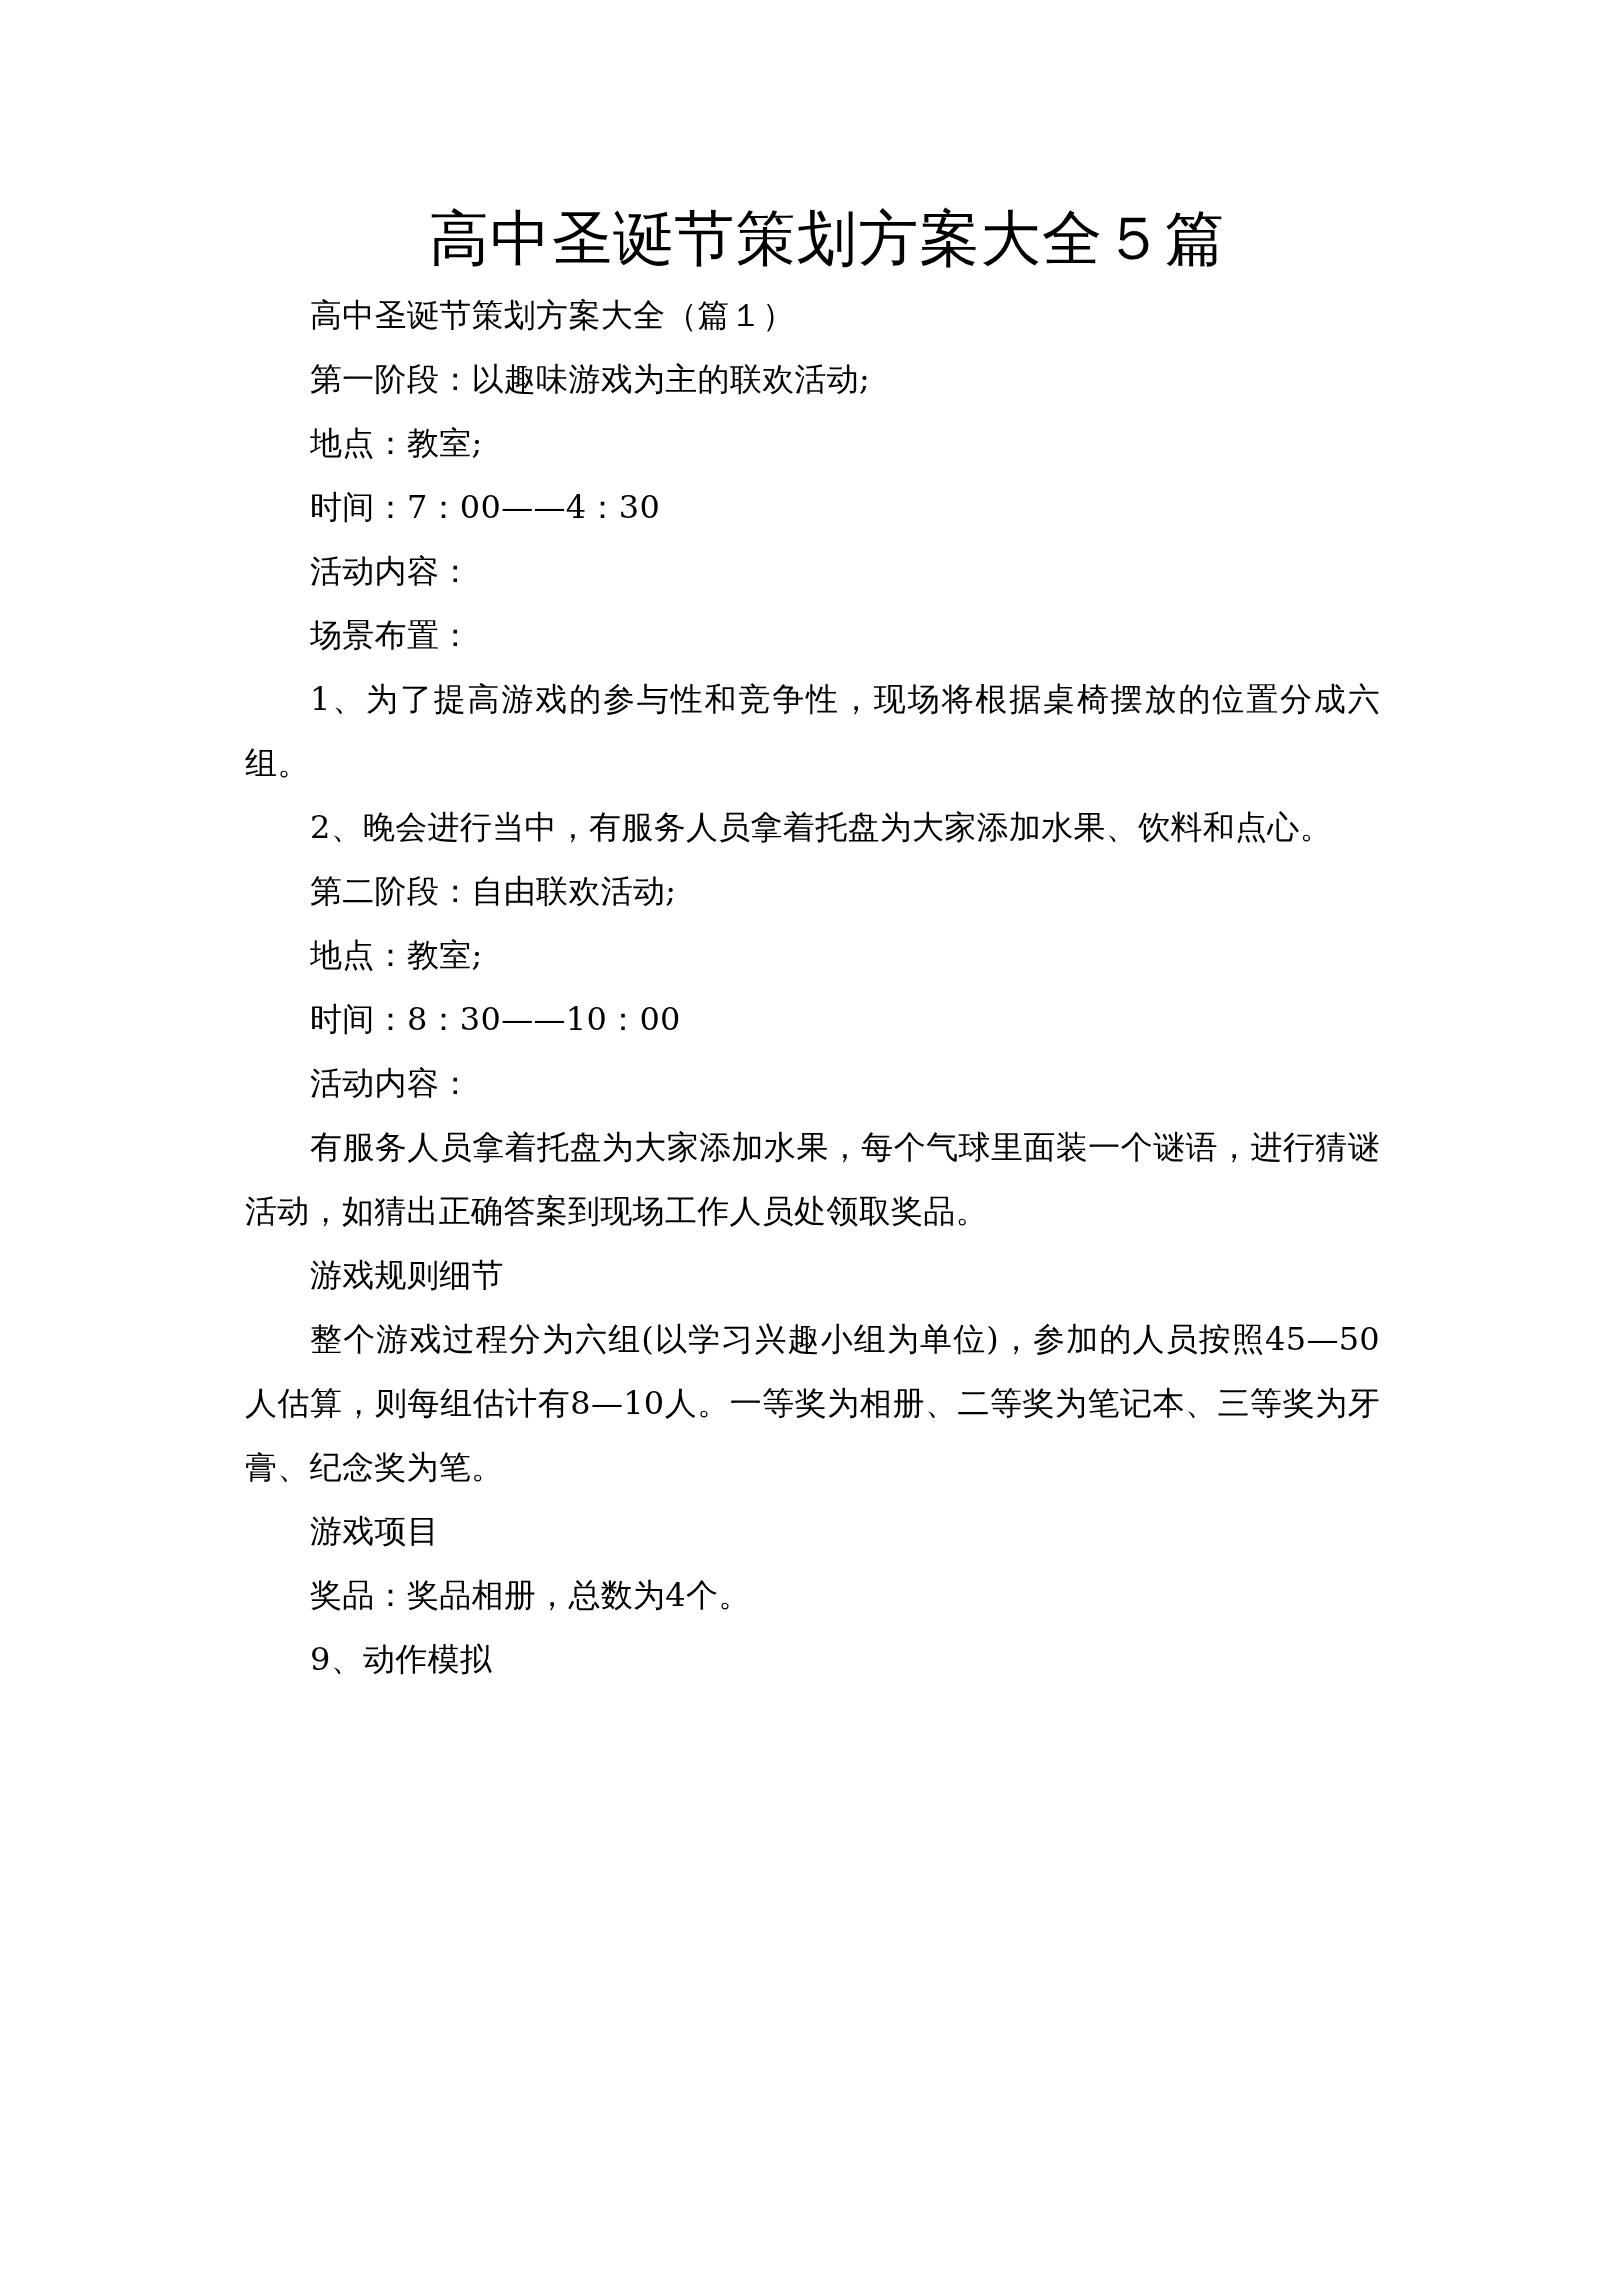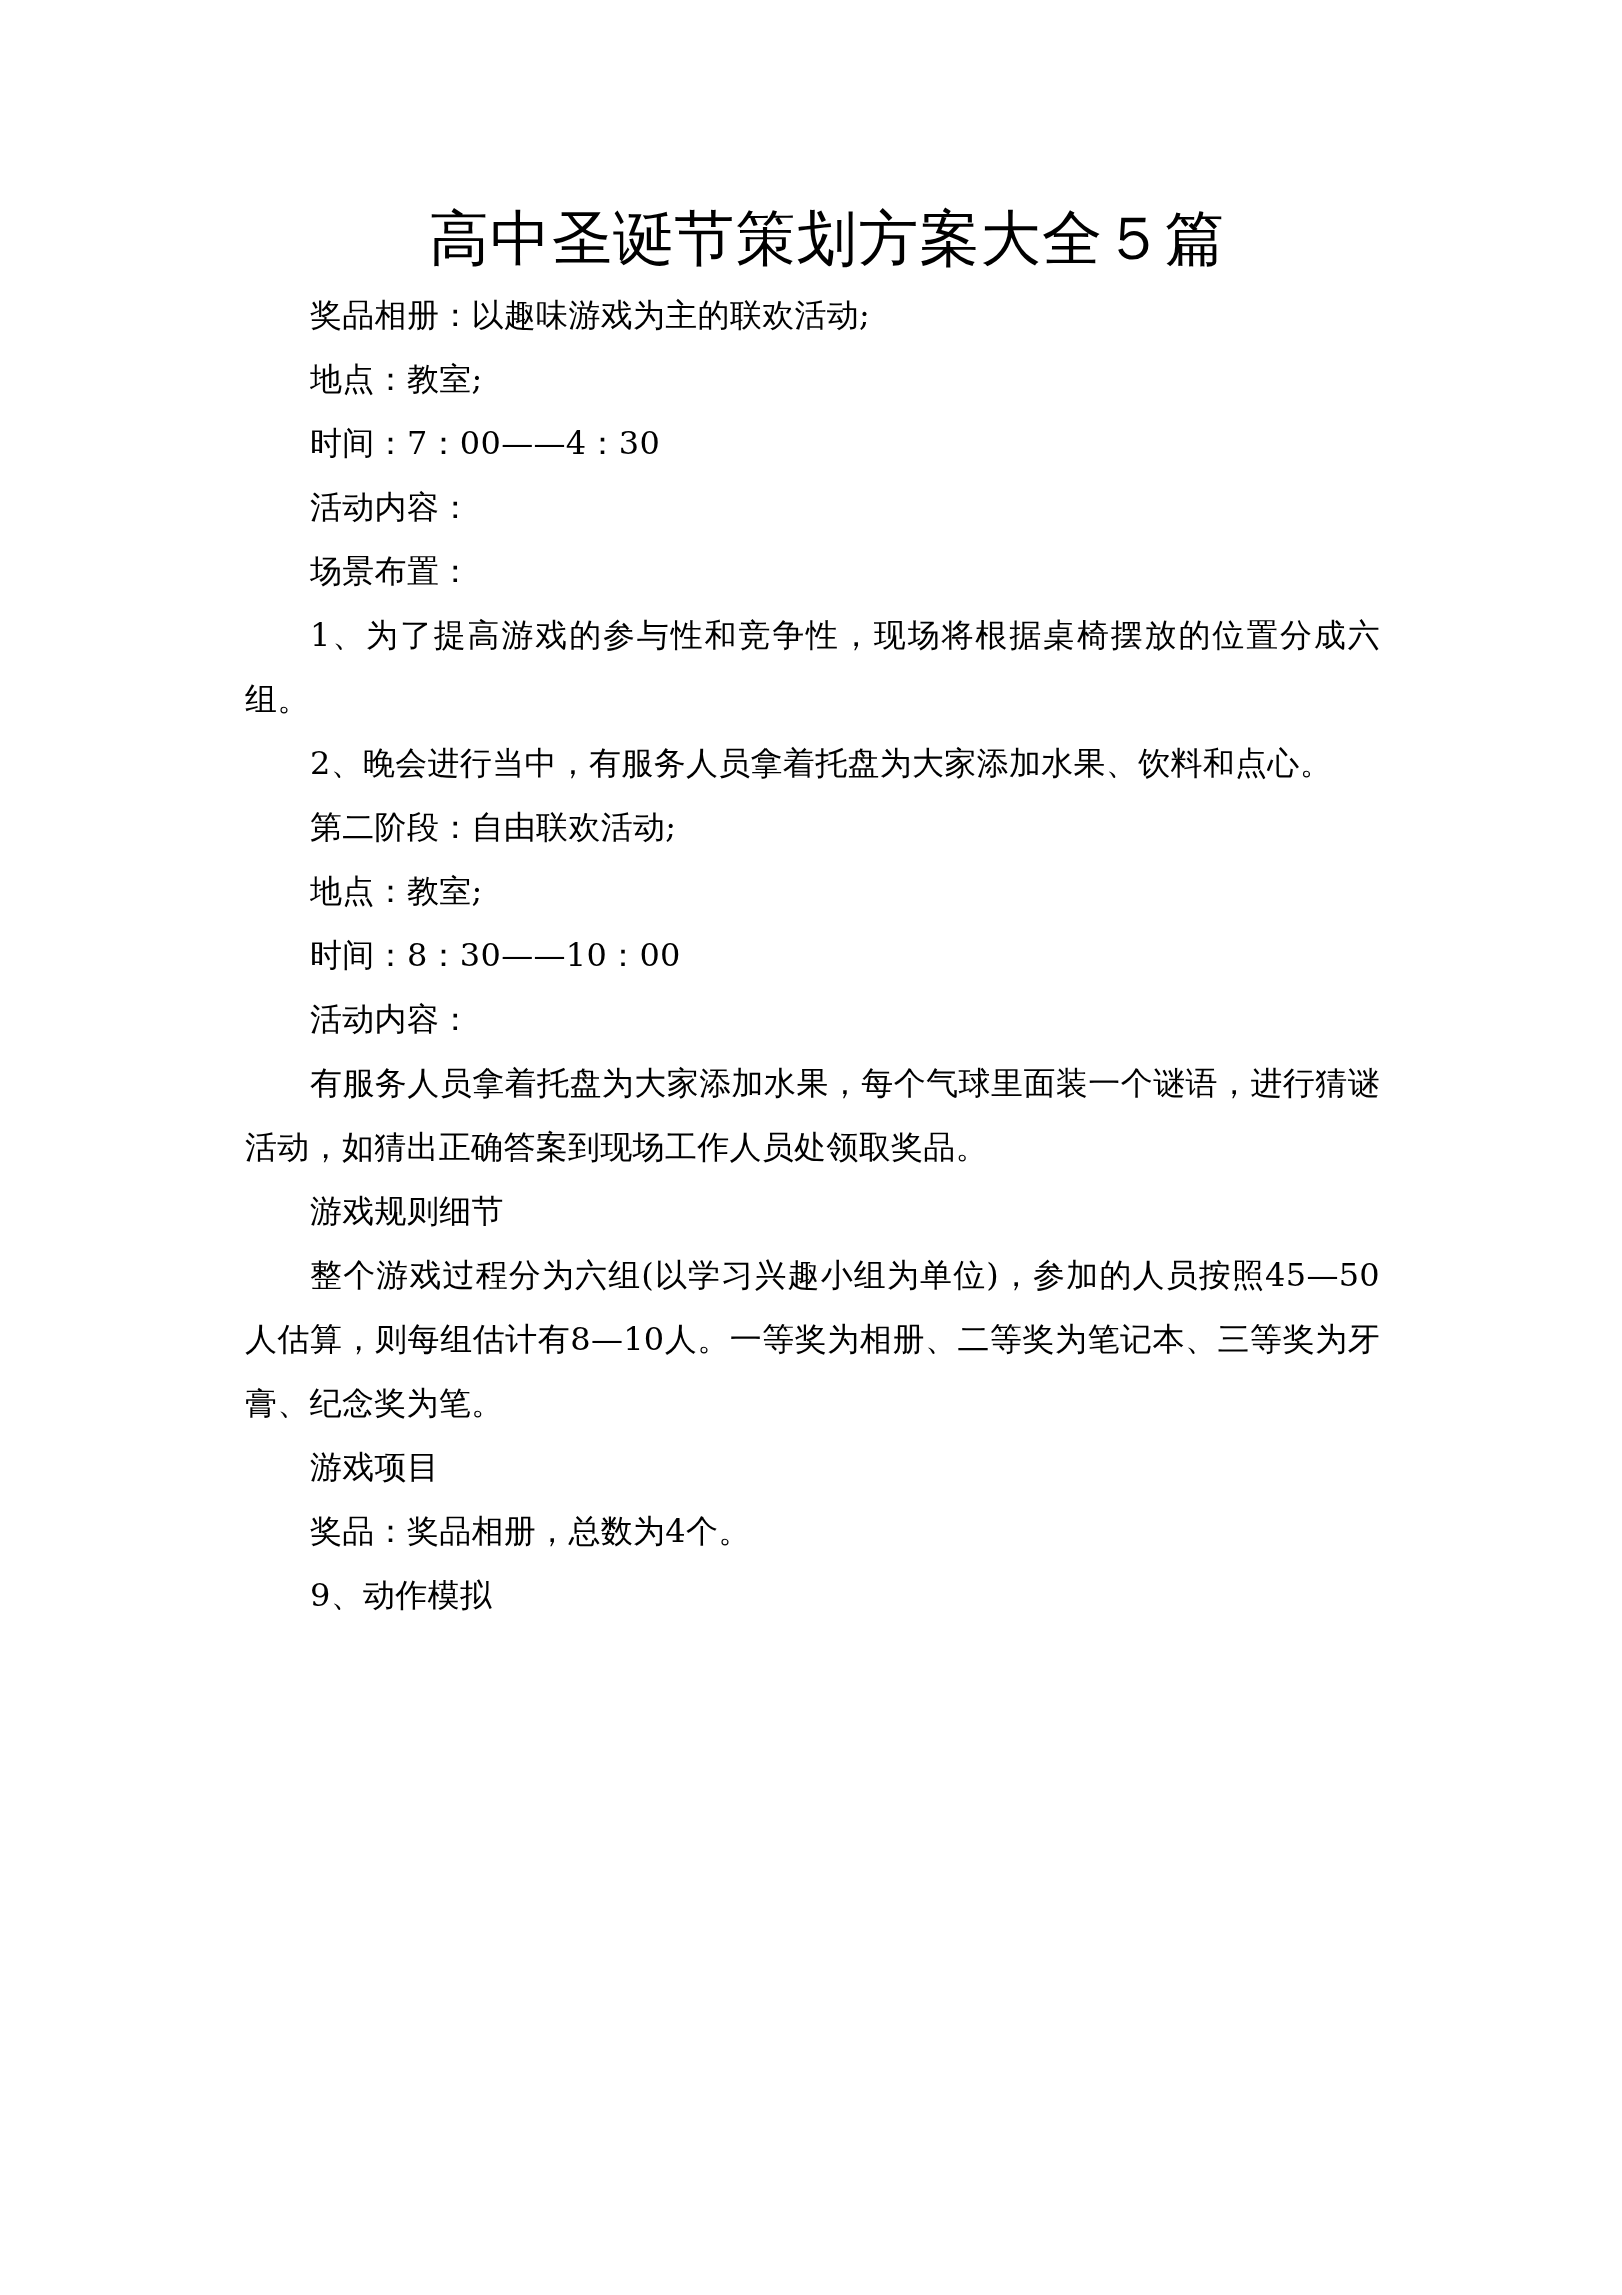--- a/index.html
+++ b/index.html
@@ -11,21 +11,22 @@
   .body { position: absolute; left: 245px; top: 283px; width: 1135px; }
   .p { margin: 0; font-size: 32px; line-height: 64px; text-indent: 65px;
        text-align: justify; letter-spacing: 0.3px; }
 </style>
 </head>
 <body>
 
 <div class="page">
   <div class="title">高中圣诞节策划方案大全５篇</div>
   <div class="body">
-    <p class="p">奖品相册：以趣味游戏为主的联欢活动;</p>
+    <p class="p">高中圣诞节策划方案大全（篇１）</p>
+    <p class="p">第一阶段：以趣味游戏为主的联欢活动;</p>
     <p class="p">地点：教室;</p>
     <p class="p">时间：7：00——4：30</p>
     <p class="p">活动内容：</p>
     <p class="p">场景布置：</p>
     <p class="p">1、为了提高游戏的参与性和竞争性，现场将根据桌椅摆放的位置分成六组。</p>
     <p class="p">2、晚会进行当中，有服务人员拿着托盘为大家添加水果、饮料和点心。</p>
     <p class="p">第二阶段：自由联欢活动;</p>
     <p class="p">地点：教室;</p>
     <p class="p">时间：8：30——10：00</p>
     <p class="p">活动内容：</p>

